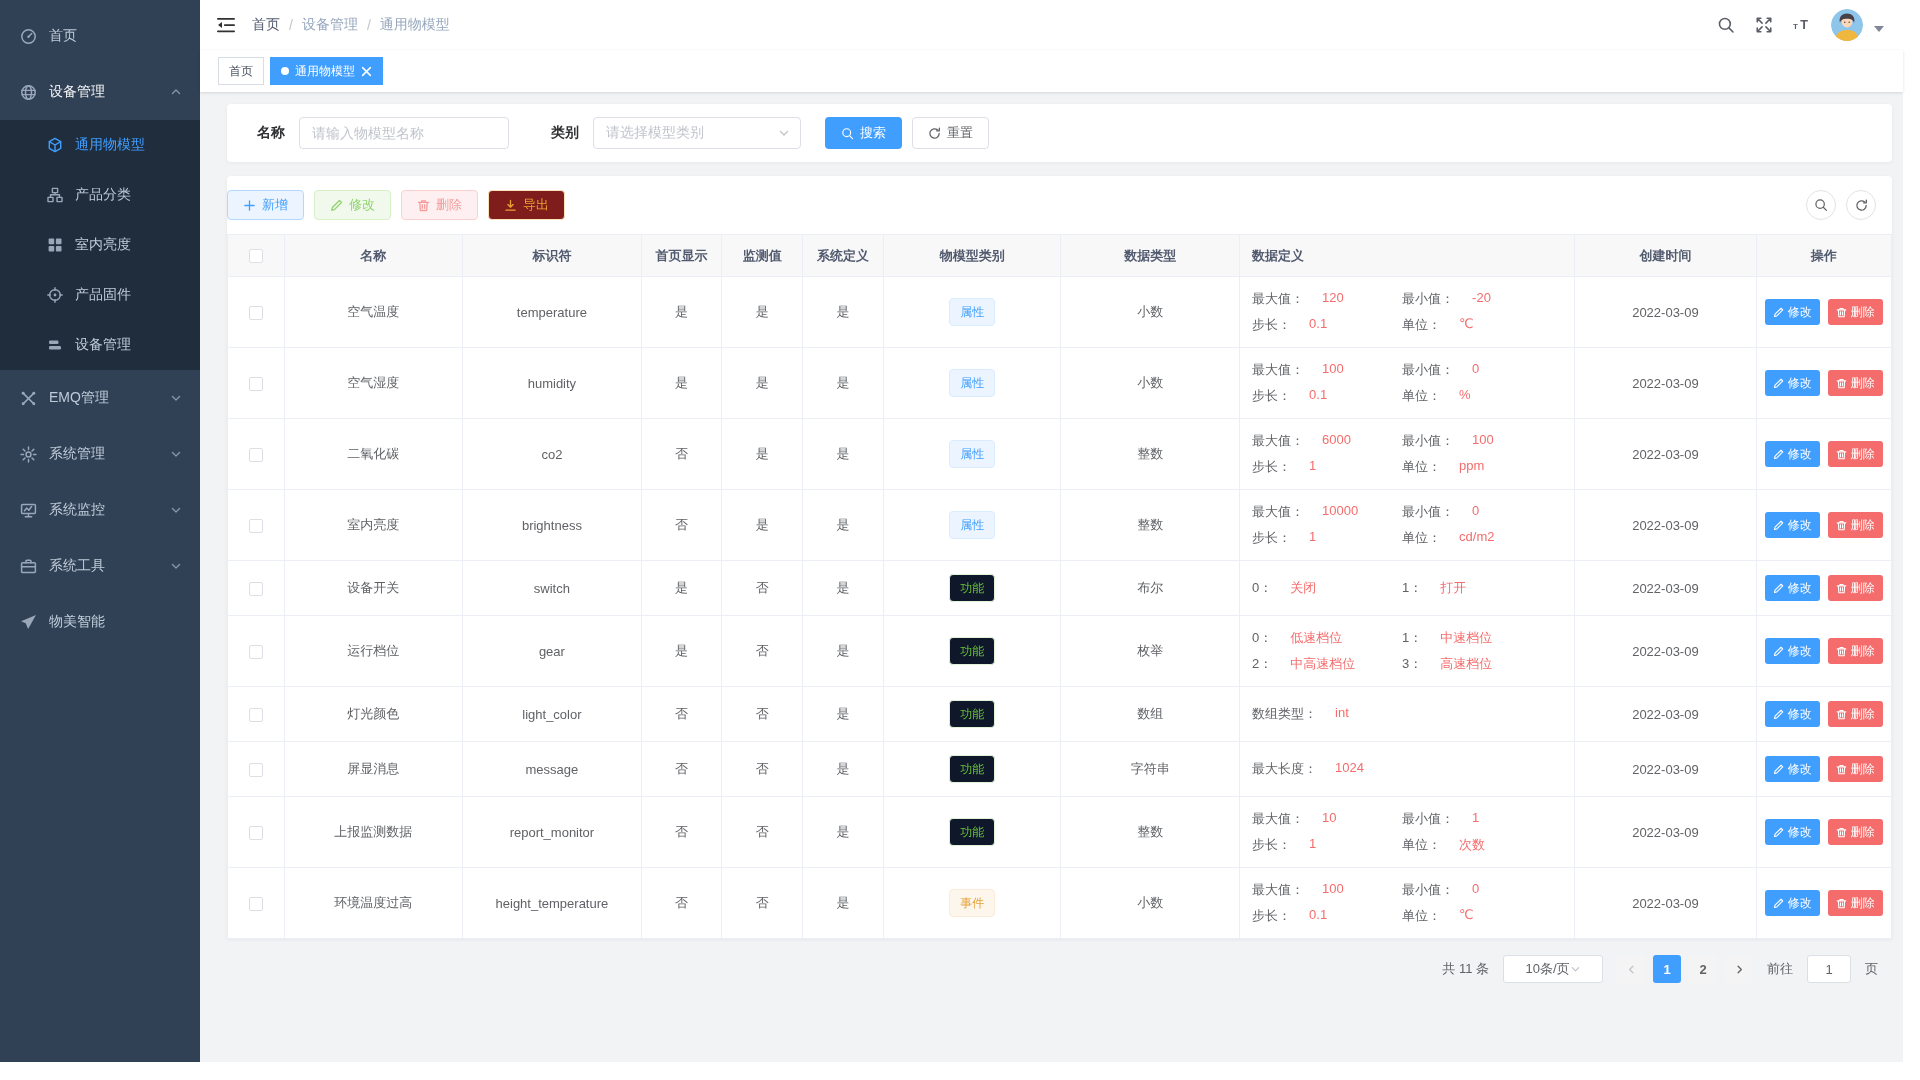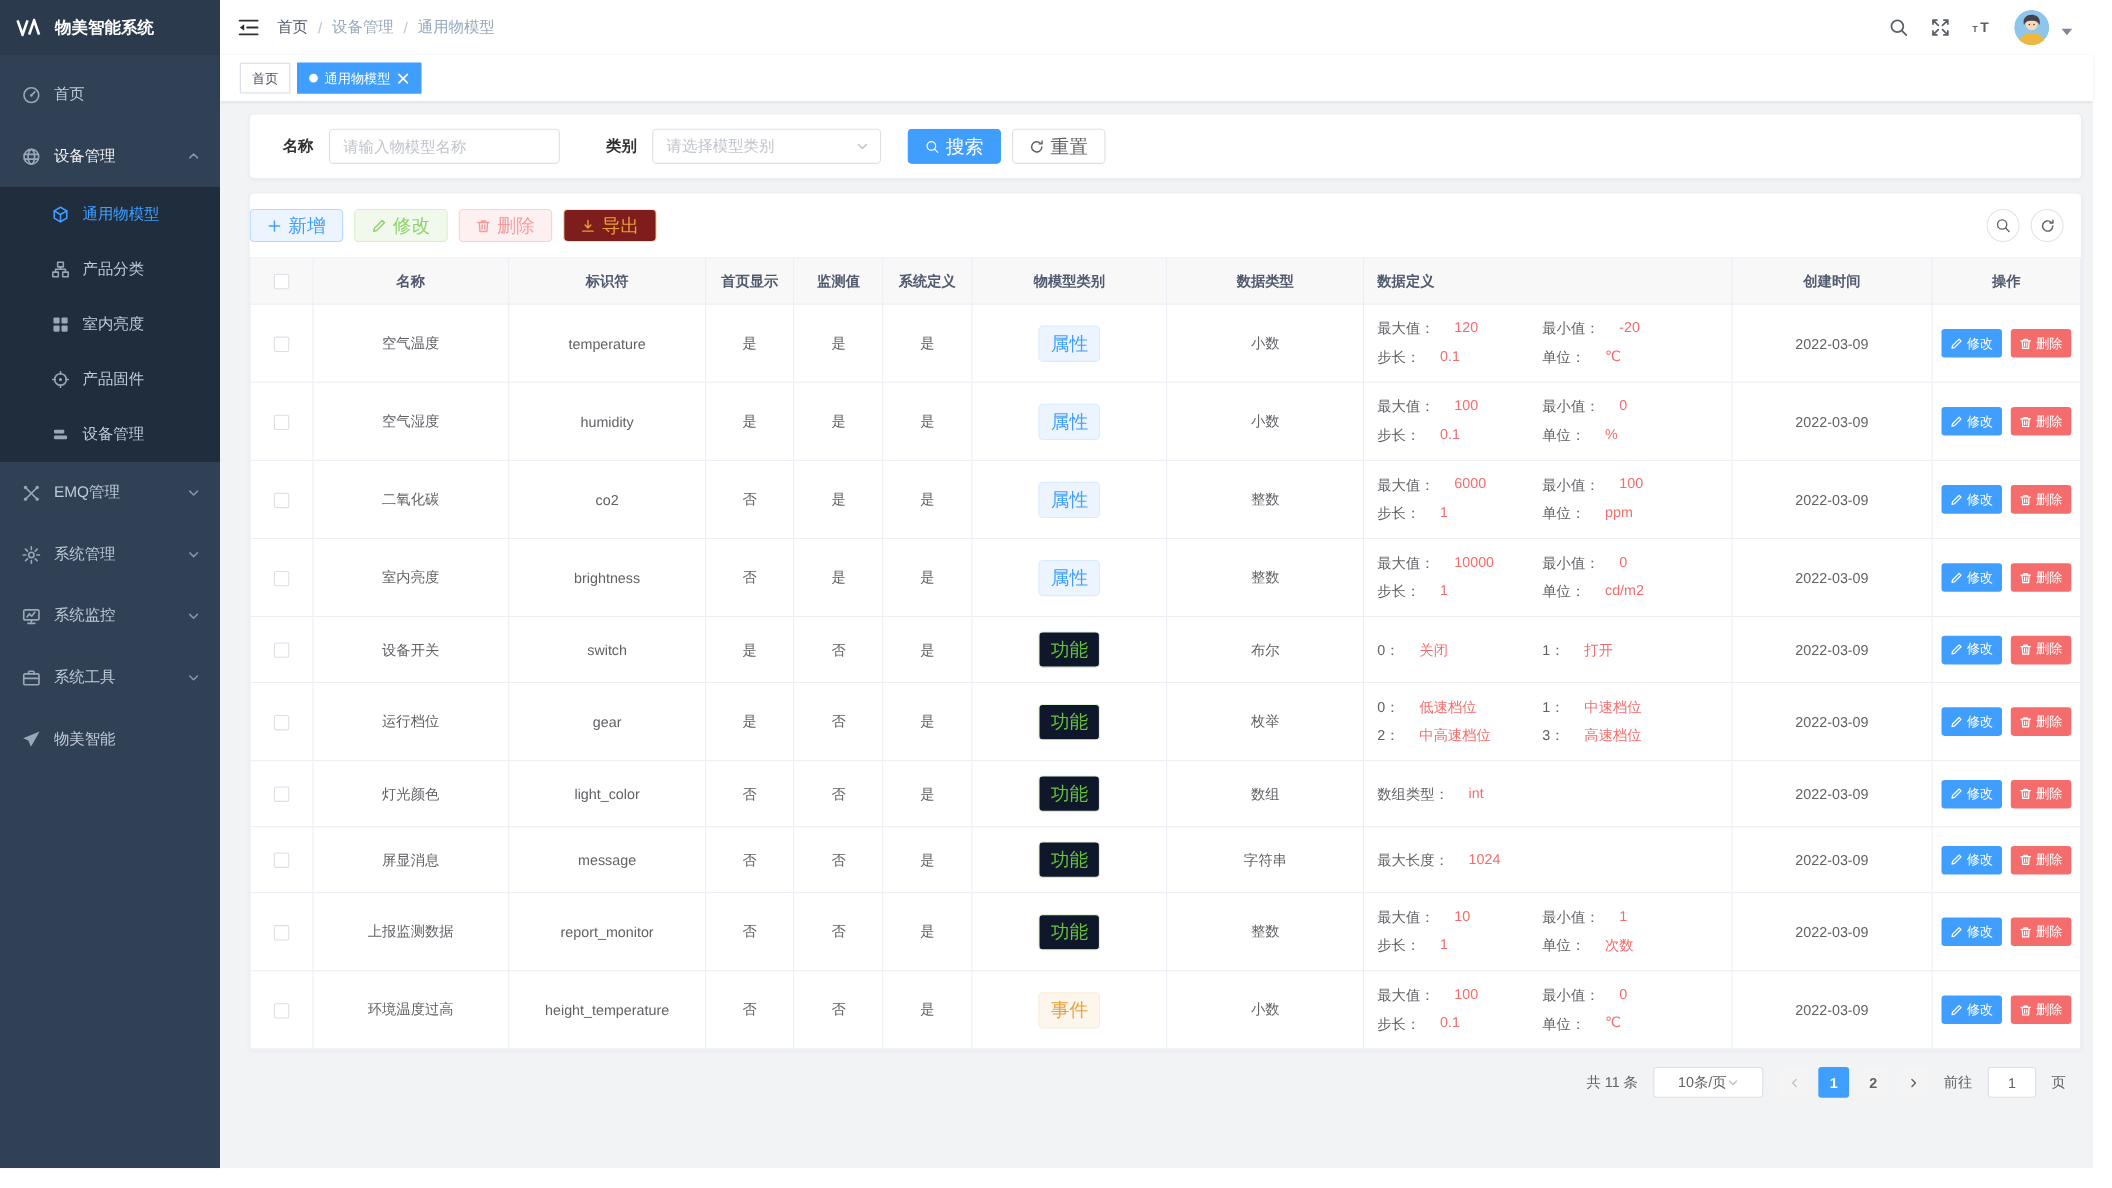--- a/index.html
+++ b/index.html
@@ -46,21 +46,21 @@
   .content { flex:1; padding:12px 11px 0 27px; overflow:hidden; }
 
   
   .search-card { background:#fff; border-radius:4px; box-shadow:0 1px 4px rgba(0,21,41,.05); padding:13px 30px; display:flex; align-items:center; }
   .form-label { font-weight:700; color:#303133; margin-right:14px; white-space:nowrap; }
   .ml42 { margin-left:42px; } .ml24 { margin-left:24px; } .ml10 { margin-left:10px; }
   .text-input { width:210px; height:32px; border:1px solid #dcdfe6; border-radius:4px; padding:0 12px; font-size:14px; color:#606266; outline:none; font-family:inherit; }
   .text-input::placeholder { color:#c0c4cc; }
   .select-box { width:208px; height:32px; border:1px solid #dcdfe6; border-radius:4px; padding:0 10px 0 12px; display:flex; align-items:center; justify-content:space-between; color:#c0c4cc; cursor:pointer; background:#fff;text-align:right; }
   .select-box .chevron { width:12px; height:12px; color:#c0c4cc; }
-  .btn { height:32px; display:inline-flex; align-items:center; gap:6px; padding:0 15px; border-radius:4px; border:1px solid transparent; font-size:17px; cursor:pointer; font-family:inherit; white-space:nowrap; }
+  .btn { height:32px; display:inline-flex; align-items:center; gap:6px; padding:0 15px; border-radius:4px; border:1px solid transparent; font-size:13px; cursor:pointer; font-family:inherit; white-space:nowrap; }
   .btn .icon { width:13px; height:13px; }
   .btn-primary { background:#409eff; color:#fff; }
   .btn-default { background:#fff; border-color:#dcdfe6; color:#606266; }
 
   
   .table-card { background:#fff; border-radius:4px 4px 0 0; box-shadow:0 1px 4px rgba(0,21,41,.05); margin-top:14px; padding-top:14px; overflow:hidden; }
   .toolbar { display:flex; align-items:center; margin-bottom:14px; }
   .toolbar .btn { height:30px; }
   .toolbar .btn + .btn { margin-left:10px; }
   .btn-plain-primary { background:#ecf5ff; border-color:#b3d8ff; color:#409eff; }
@@ -74,21 +74,21 @@
   table { width:100%; border-collapse:collapse; table-layout:fixed; font-size:13px; color:#606266; }
   th,td { border:1px solid #ebeef5; text-align:center; }
   th { background:#f8f8f9; color:#515a6e; font-weight:700; height:42px; padding:0 4px; }
   td { padding:13px 4px; }
   td.def-cell { text-align:left; padding-left:12px; padding-right:8px; }
   .def-grid { display:grid; grid-template-columns:150px 1fr; row-gap:8px; }
   .def-item { display:flex; gap:18px; white-space:nowrap; }
   .def-label { color:#606266; }
   .def-value { color:#f56c6c; }
   .checkbox { width:14px; height:14px; border:1px solid #dcdfe6; border-radius:2px; background:#fff; display:inline-block; vertical-align:middle; cursor:pointer; }
-  .pill { display:inline-block; padding:7px 10px; border-radius:4px; font-size:17px; line-height:1; border:1px solid transparent; }
+  .pill { display:inline-block; padding:7px 10px; border-radius:4px; font-size:12px; line-height:1; border:1px solid transparent; }
   .pill-attr  { background:#ecf5ff; border-color:#d9ecff; color:#409eff; }
   .pill-func  { background:#0f172a; border-color:#e1f3d8; color:#67c23a; }
   .pill-event { background:#fdf6ec; border-color:#faecd8; color:#e6a23c; }
   .mini-btn { display:inline-flex; align-items:center; gap:4px; height:26px; padding:0 8px; border:none; border-radius:3px; color:#fff; font-size:12px; cursor:pointer; font-family:inherit; }
   .mini-btn .icon { width:11px; height:11px; }
   .mini-edit { background:#409eff; }
   .mini-del  { background:#f56c6c; margin-left:8px; }
 
   
   .pagination { display:flex; align-items:center; justify-content:flex-end; gap:14px; margin:16px 14px 0 0; color:#606266; font-size:13px; }
@@ -104,29 +104,20 @@
   
   .vscroll { position:fixed; top:0; right:0; width:17px; height:1062px; background:#fff; }
   .hscroll { position:fixed; left:0; bottom:0; width:1920px; height:18px; background:#fff; }
 </style>
 </head>
 <body>
 
 <div class="page">
 
   <aside class="sidebar">
-    <div class="logo-bar">
-      <span class="icon" style="width:26px;height:18px;color:#fff">
-          <svg viewBox="0 0 26 16" width="26" height="16">
-            <path d="M2 1.5l4.5 13L11 1.5" stroke="#fff" stroke-width="2.4" fill="none"></path>
-            <path d="M12.5 14.5L17 1.5l4.5 13" stroke="#fff" stroke-width="2.4" fill="none"></path>
-          </svg>
-        </span>
-      <span>物美智能系统</span>
-    </div>
     <nav class="menu">
         <div class="menu-item">
           <span class="icon mi-icon">
             <svg viewBox="0 0 16 16" width="17" height="17">
               <circle cx="8" cy="8" r="6.3" stroke="currentColor" fill="none" stroke-width="1.4" stroke-linecap="round" stroke-linejoin="round"></circle>
               <path d="M8 8.2l3-3" stroke="currentColor" fill="none" stroke-width="1.4" stroke-linecap="round" stroke-linejoin="round"></path>
               <circle cx="8" cy="8.2" r="1.1" fill="currentColor"></circle>
             </svg>
           </span>
           <span class="mi-label">首页</span>

